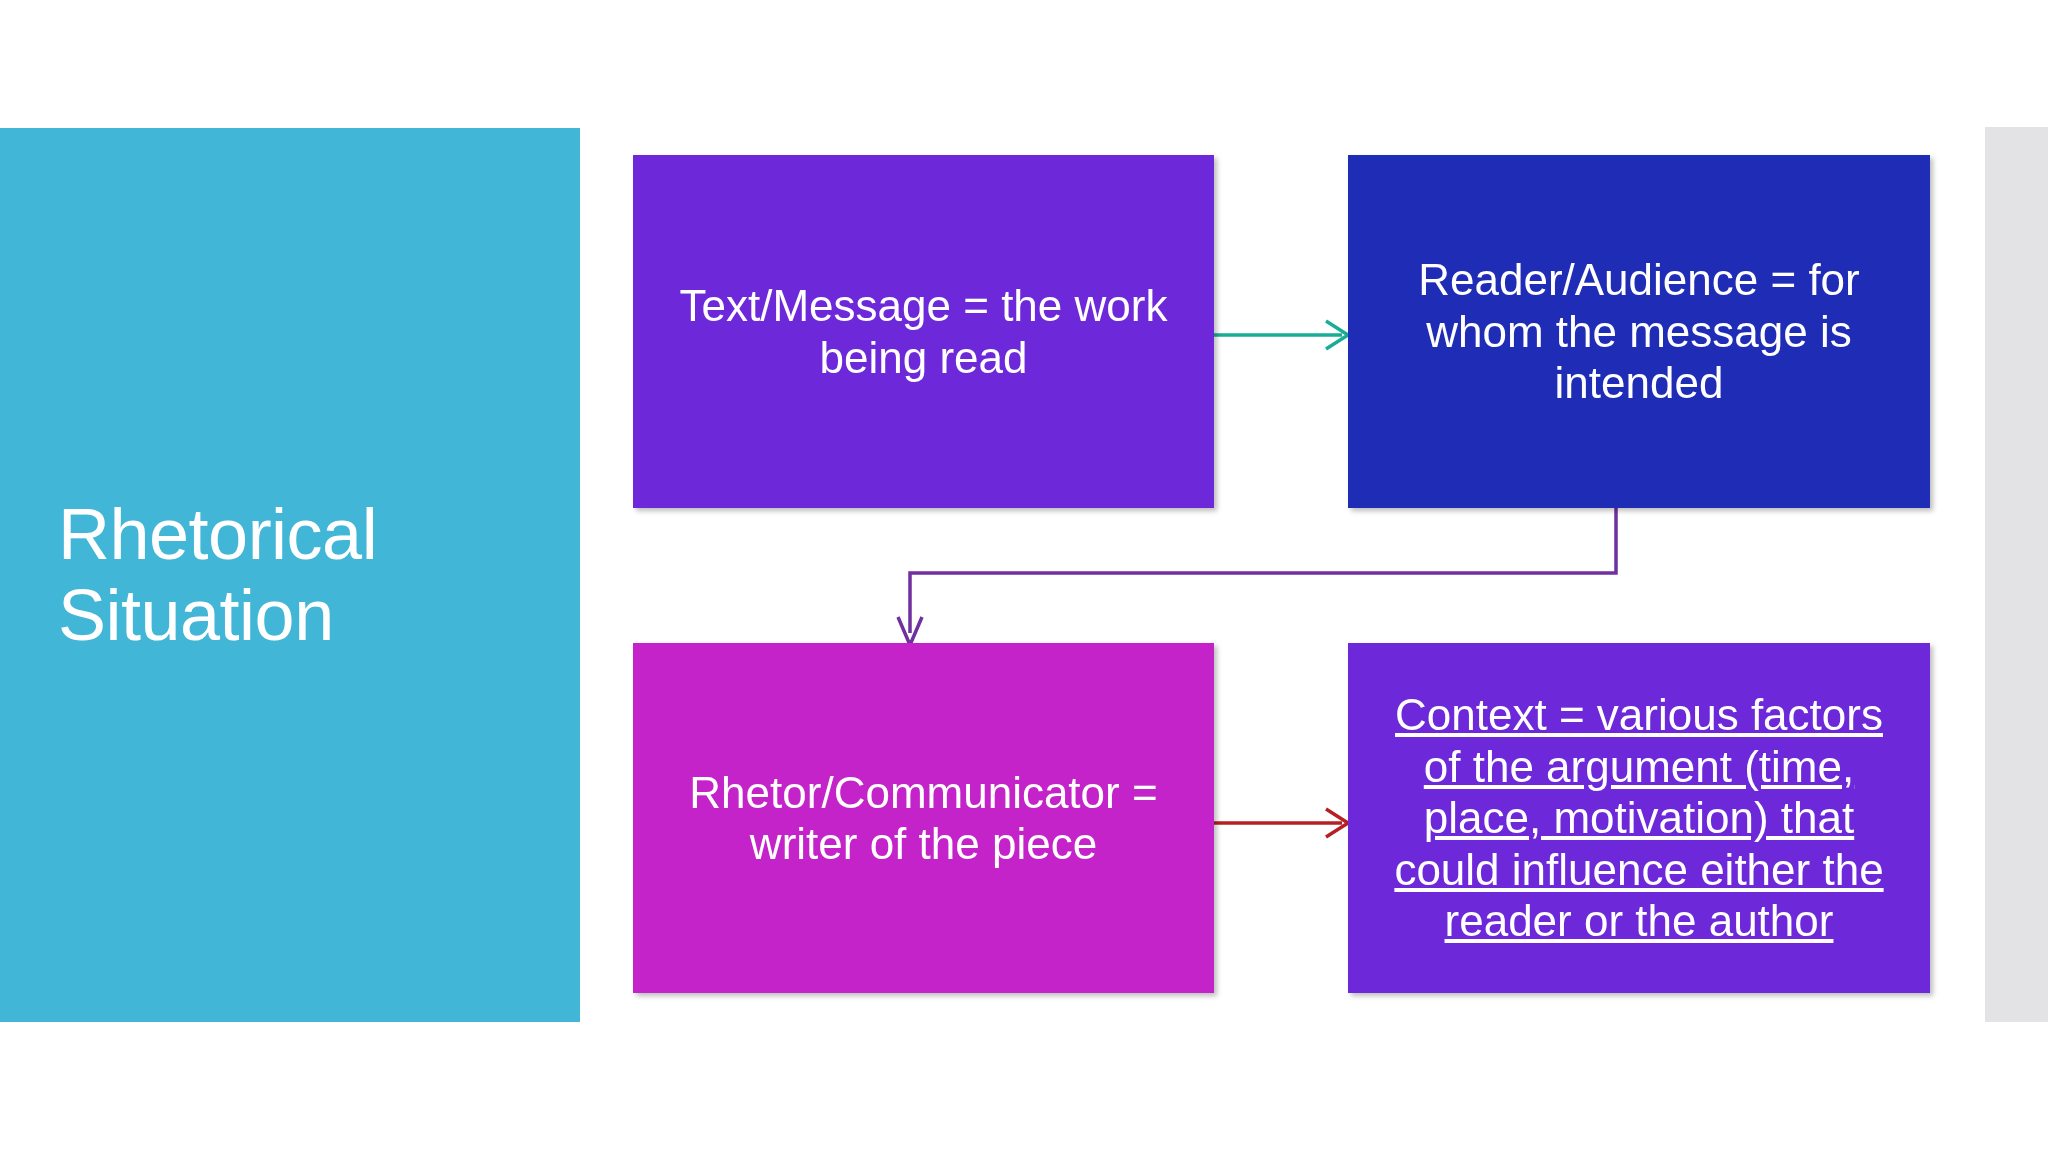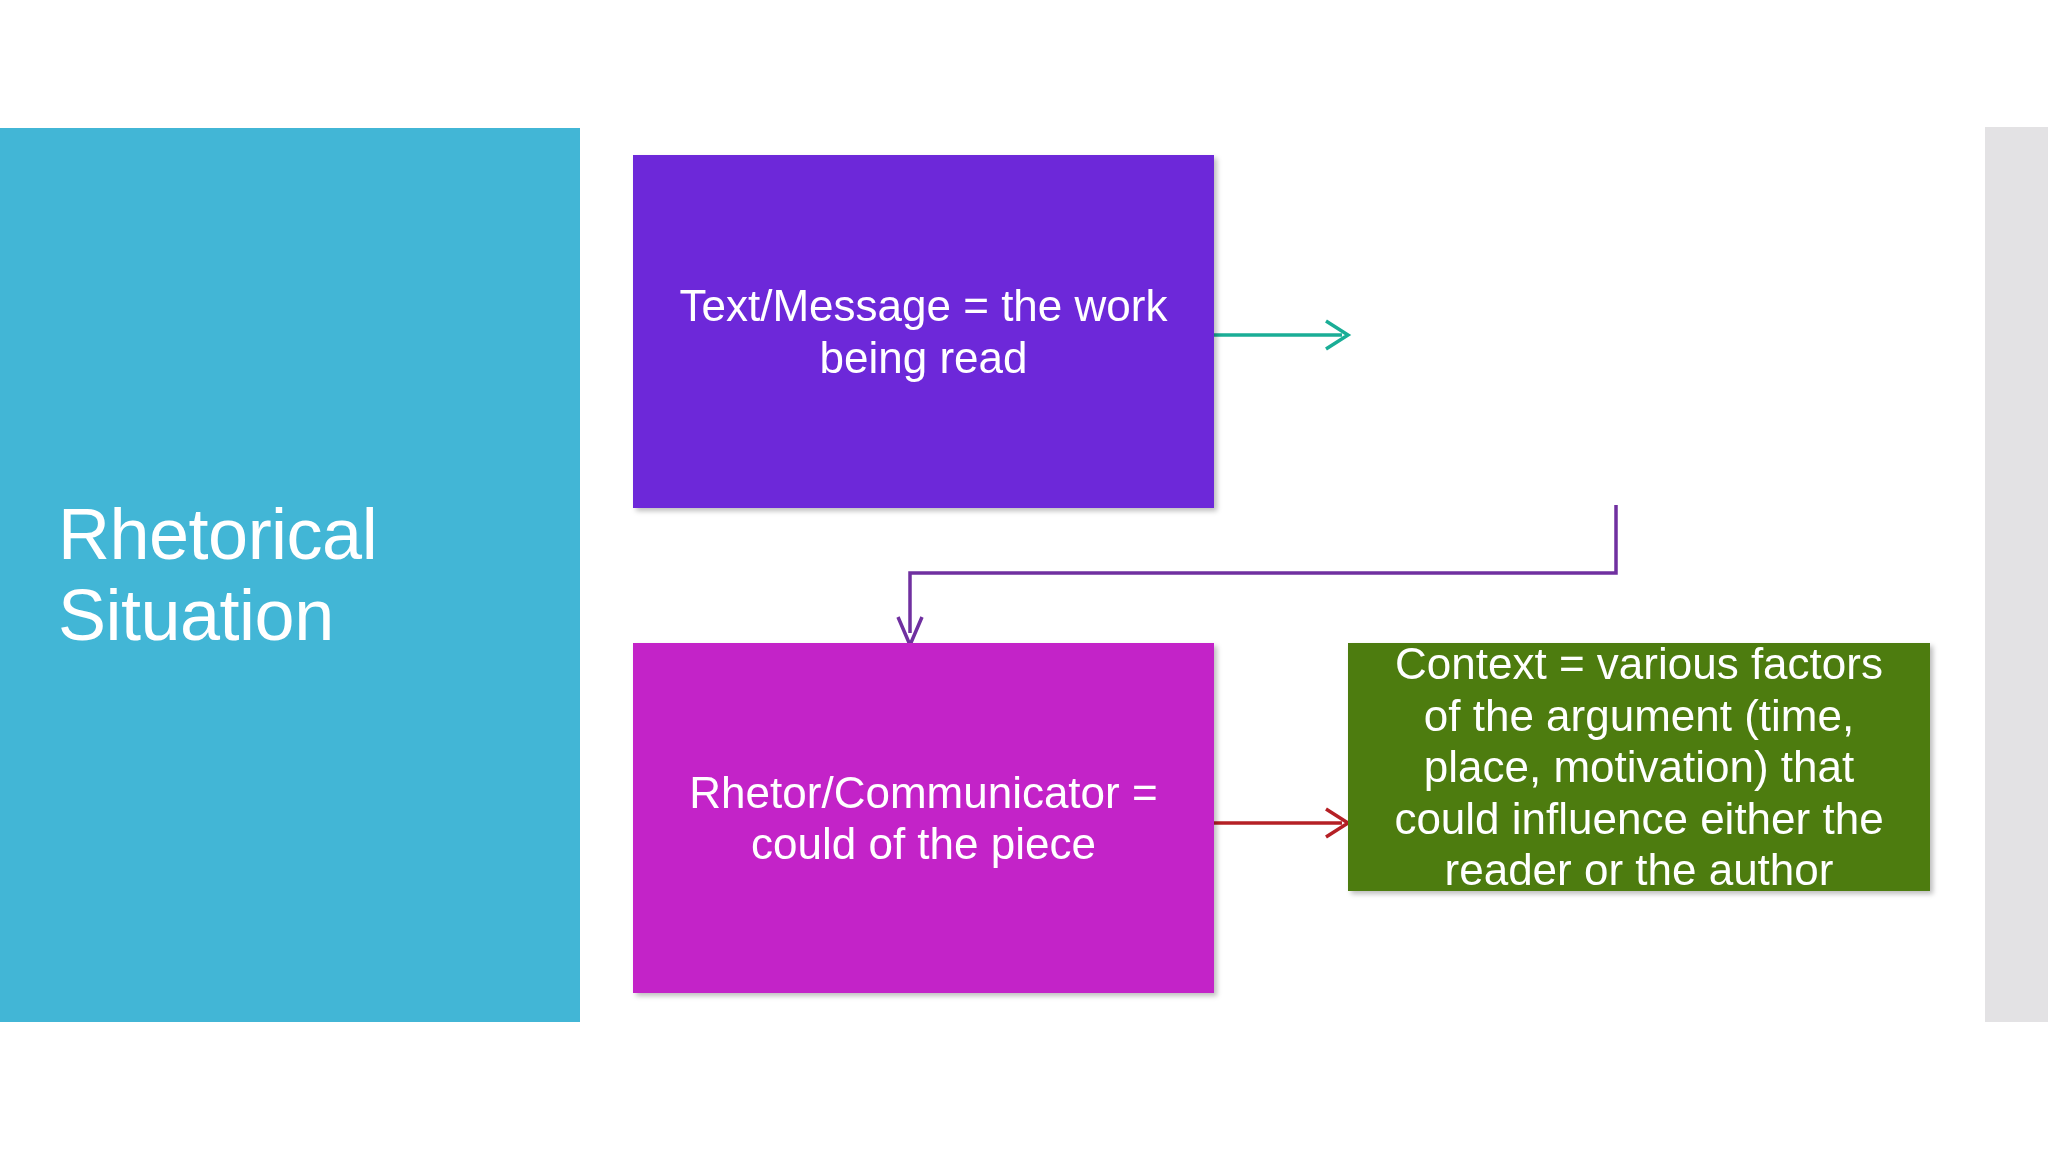--- a/index.html
+++ b/index.html
@@ -89,22 +89,23 @@
 
   #box-rhetor {
     left: 633px;  top: 643px;
     width: 581px; height: 350px;
     background: #c323c8;
   }
   #box-rhetor .box-text { font-size: 44px; }
 
   #box-context {
     left: 1348px; top: 643px;
-    width: 582px; height: 248px;
-    background: #4d7c0f;
+    width: 582px; height: 350px;
+    background: #6d28d9;
+    text-decoration: underline;
   }
   #box-context .box-text { font-size: 44px; }
 
   
   .connector {
     position: absolute;
     overflow: visible;
     z-index: 2;
   }
   #conn-text-to-reader { left: 1214px; top: 310px;  width: 140px; height: 50px; }
@@ -135,22 +136,25 @@
 
   <svg id="conn-rhetor-to-context" class="connector" viewBox="0 0 140 50" width="140" height="50">
     <line x1="0" y1="25" x2="128" y2="25" stroke="#b52025" stroke-width="3.5"></line>
     <polyline points="112,11 134,25 112,39" fill="none" stroke="#b52025" stroke-width="3.5" stroke-linecap="butt" stroke-linejoin="miter"></polyline>
   </svg>
 
   <div id="box-text-message" class="flow-box">
     <span class="box-text">Text/Message = the work being read</span>
   </div>
 
+  <div id="box-reader-audience" class="flow-box">
+    <span class="box-text">Reader/Audience = for whom the message is intended</span>
+  </div>
 
   <div id="box-rhetor" class="flow-box">
-    <span class="box-text">Rhetor/Communicator = could of the piece</span>
+    <span class="box-text">Rhetor/Communicator = writer of the piece</span>
   </div>
 
   <div id="box-context" class="flow-box">
     <span class="box-text">Context = various factors of the argument (time, place, motivation) that could influence either the reader or the author</span>
   </div>
 
 </div>
 
 </body></html>

